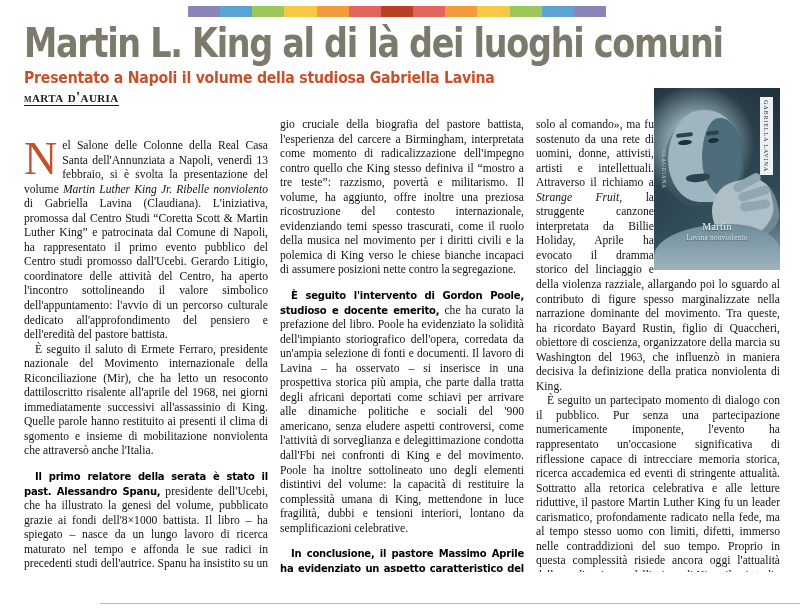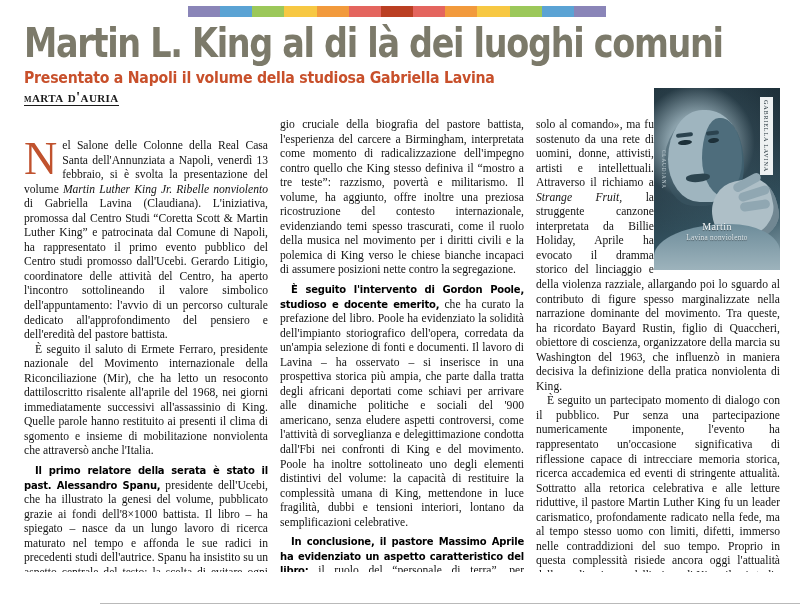--- a/index.html
+++ b/index.html
@@ -98,21 +98,21 @@
     margin: 0;
     font-size: 11.6px;
     line-height: 14.55px;
     text-align: justify;
     text-justify: inter-word;
     hyphens: auto;
     -webkit-hyphens: auto;
     color: #121212;
   }
   p.body + p.body { text-indent: 11px; }
-  p.body.spaced { margin-top: 5px; text-indent: 11px; }
+  p.body.spaced { margin-top: 11px; text-indent: 11px; }
   p.body.nospace { text-indent: 0; margin-top: 30px; }
 
   .dropcap {
     float: left;
     font-family: "Liberation Serif", "DejaVu Serif", serif;
     font-size: 46px;
     line-height: 36px;
     font-weight: 400;
     color: #c0522e;
     padding: 1px 5px 0 0;

